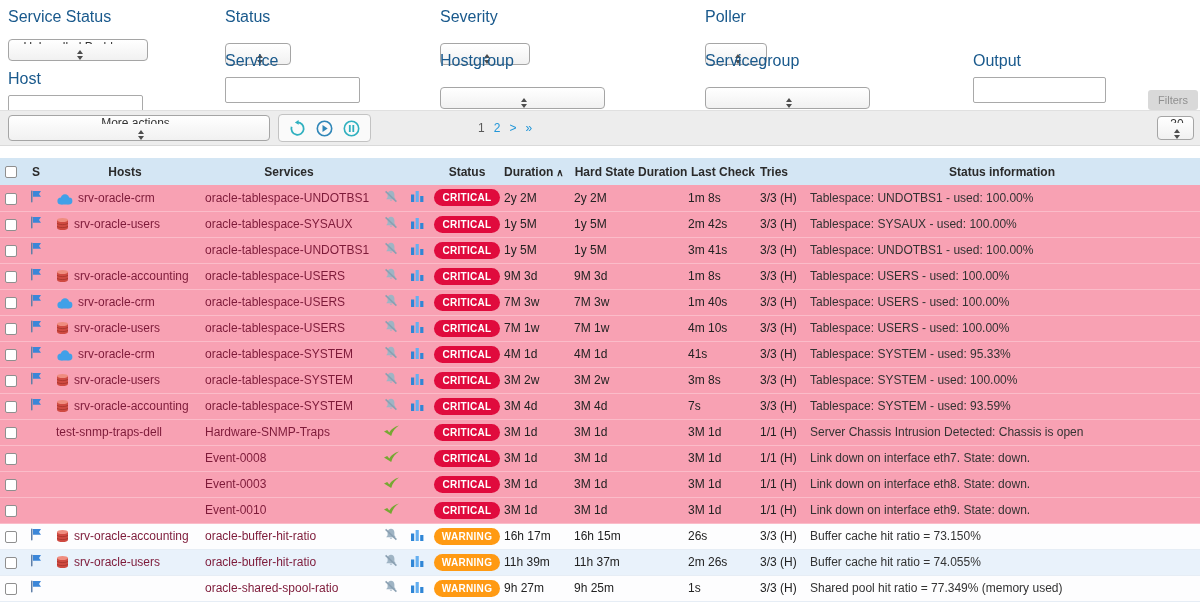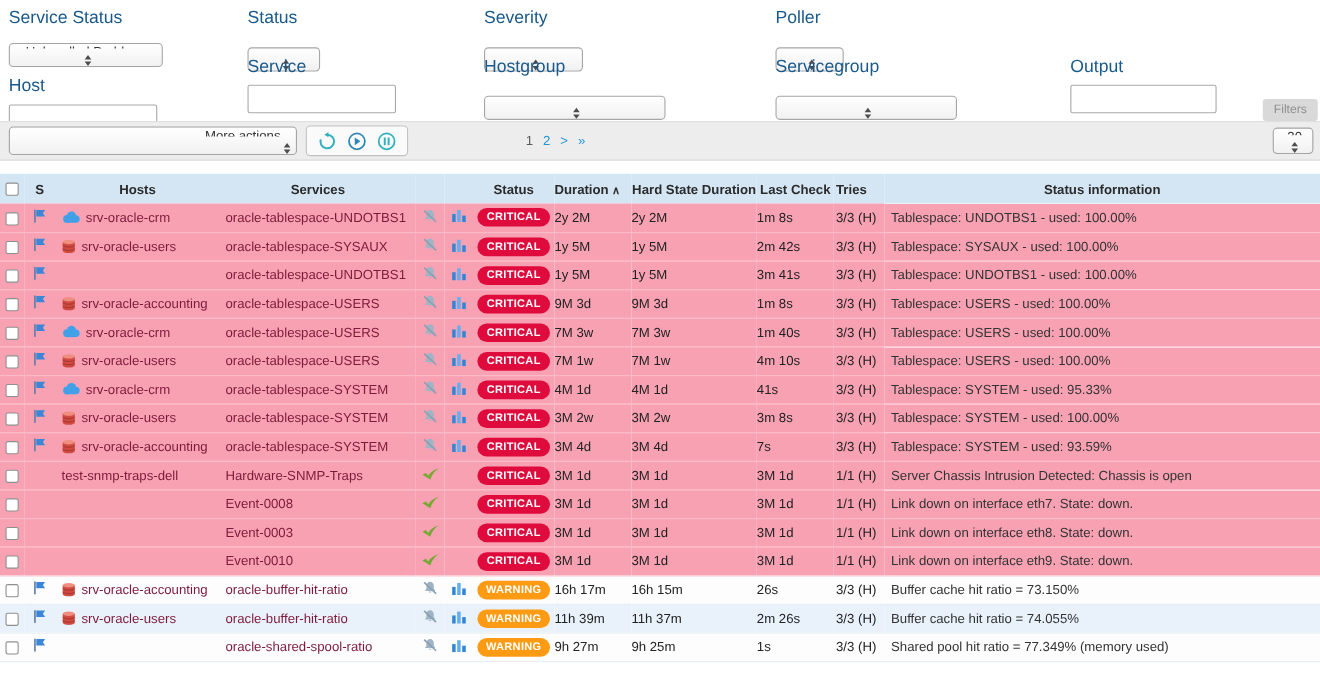--- a/index.html
+++ b/index.html
@@ -20,21 +20,21 @@
   .arrows i.dn { border-top:4px solid #4d4d4d; }
   input.text { border:1px solid #a9a9a9; border-radius:2px; height:26px; width:135px; padding:0 6px;
                font-family:inherit; font-size:12px; color:#333; background:#fff; }
   .filters-tab { position:absolute; top:90px; right:2px; background:#d9d9d9; color:#909090;
                  padding:4px 10px; border-radius:3px; font-size:11px; cursor:pointer; }
 
   
   .toolbar { position:relative; height:36px; background:var(--toolbar-bg,#ededed);
              border-top:1px solid #e0e0e0; border-bottom:1px solid #dadada;
              display:flex; align-items:center; padding:0 8px; }
-  .more-actions { width:262px; height:26px;align-items:flex-end; }
+  .more-actions { width:262px; height:26px; }
   .icon-group { margin-left:8px; display:flex; align-items:center; gap:10px; border:1px solid #c3c3c3;
                 border-radius:4px; background:#fafafa; height:28px; padding:0 10px; }
   .icon-btn { display:flex; align-items:center; cursor:pointer; }
   .pagination { position:absolute; left:478px; top:50%; transform:translateY(-50%);
                 display:flex; gap:9px; font-size:12px; }
   .page { cursor:pointer; }
   .page.current { color:#5a5a5a; }
   .page.link { color:var(--page-link,#2196d8); }
   .page-size { position:absolute; right:6px; top:50%; transform:translateY(-50%); width:37px; height:24px; }
 
@@ -44,21 +44,21 @@
              color:#2b2b2b; text-align:center; vertical-align:middle; }
   th.th-tries { text-align:left; padding-left:2px; }
   th.th-duration { text-align:left; padding-right:10px; }
   .sort-caret { font-size:10px; margin-left:3px; color:#2b2b2b; }
   tbody td { height:26px; vertical-align:middle; font-size:12px; color:#222; }
   tr.row-critical { background:var(--row-critical,#f8a1b3); border-bottom:1px solid #fbbcc9; }
   tr.row-warning { background:var(--row-warning,#fdfdfe); border-bottom:1px solid #e6edf5; }
   tr.row-warning.row-alt { background:var(--row-warning-alt,#e9f2fb); }
   td.c-check, td.c-flag, td.c-ic { text-align:center; }
   td.c-host { padding-left:6px; }
-  .hostwrap { display:flex; align-items:flex-start; gap:5px; }
+  .hostwrap { display:flex; align-items:flex-end; gap:5px; }
   td.c-svc { padding-left:5px; }
   td.c-host a, td.c-svc a { color:var(--link,#7d1a39); text-decoration:none; cursor:pointer; }
   td.c-status { text-align:center; }
   td.c-num { text-align:left; padding-right:8px; }
   td.c-num.duration { padding-right:10px; }
   td.c-tries { text-align:left; padding-left:2px; }
   td.c-info { text-align:left; padding-left:6px; color:#333; white-space:nowrap; overflow:hidden; }
   .badge { display:inline-block; min-width:64px; text-align:center; padding:3px 8px; border-radius:10px;
            color:#fff; font-weight:bold; font-size:10px; letter-spacing:.3px; }
   .badge-critical { background:var(--critical,#e00b3d); }

